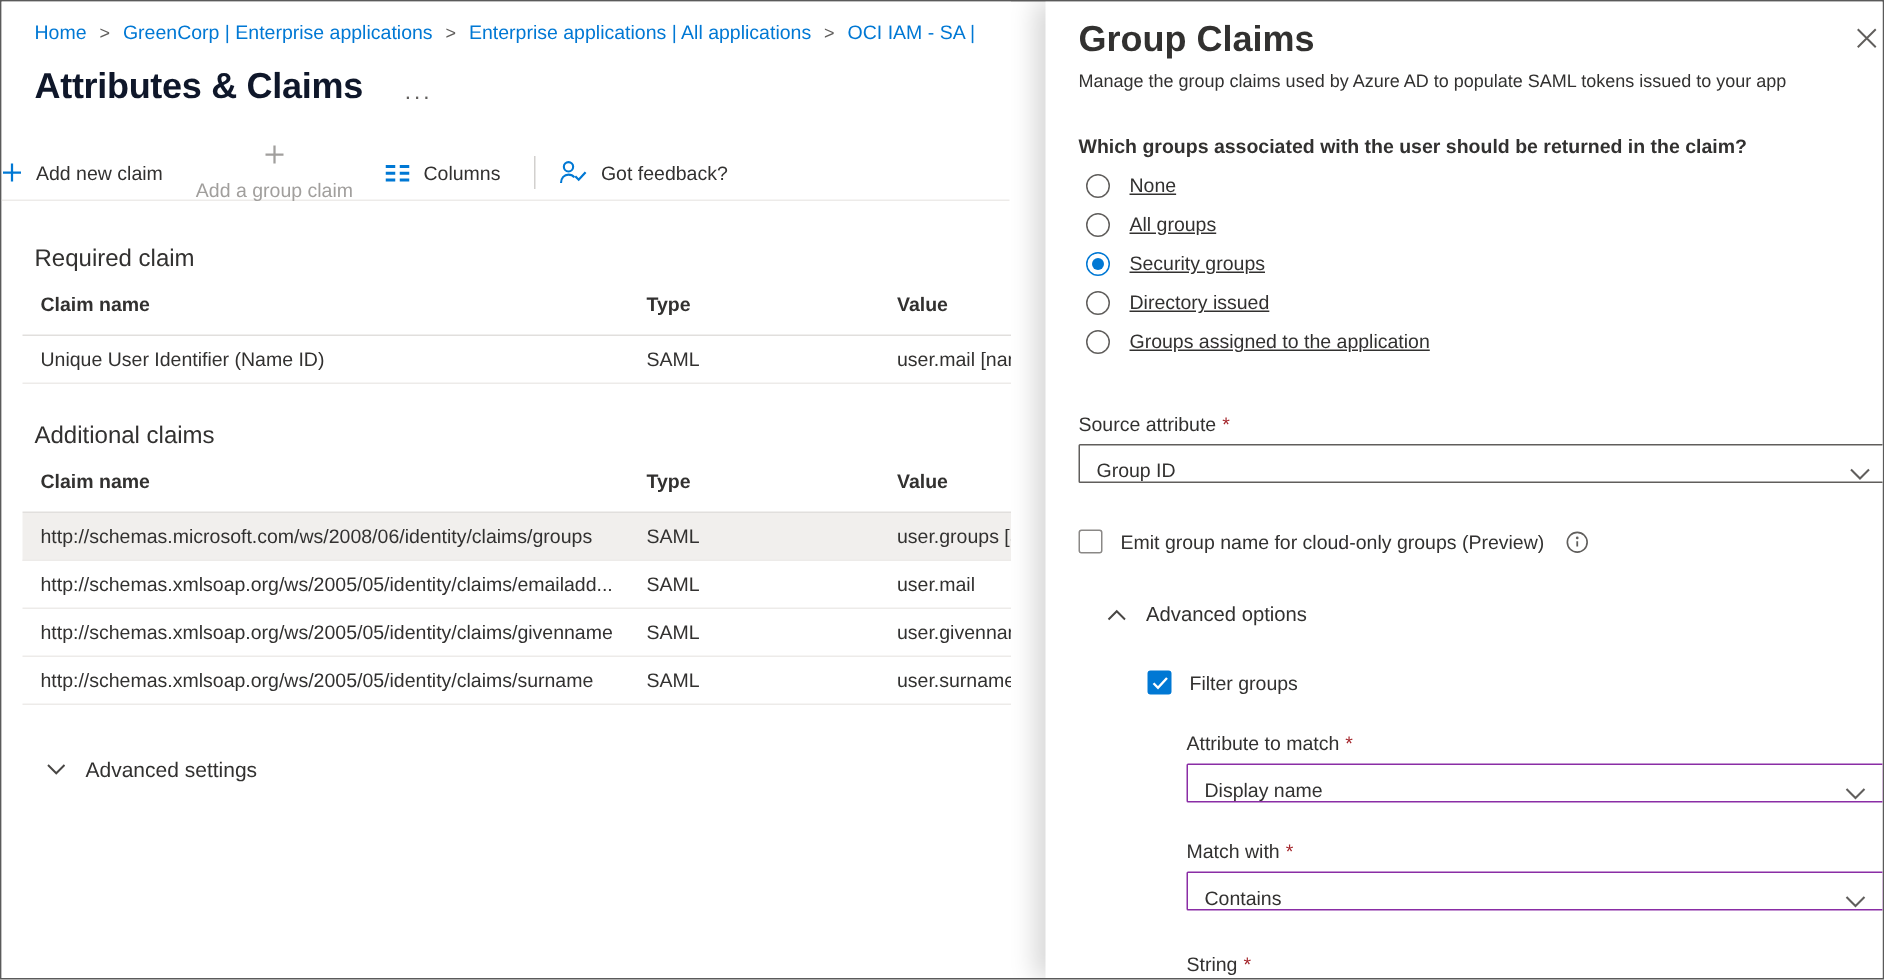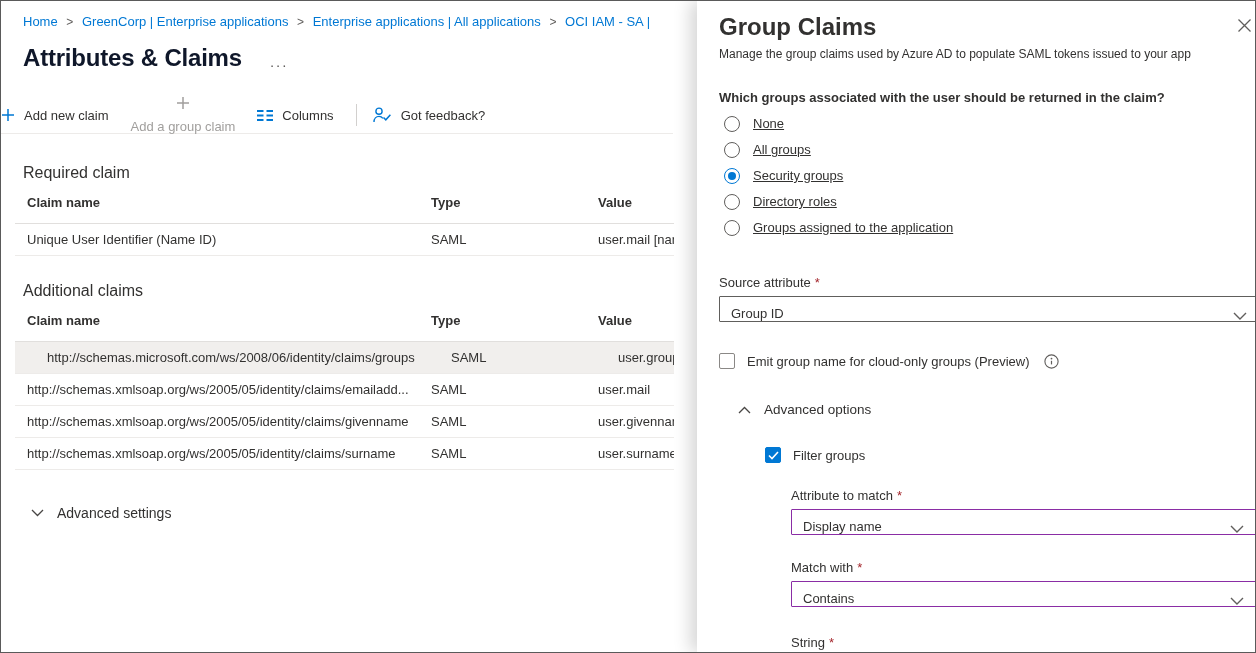--- a/index.html
+++ b/index.html
@@ -21,21 +21,21 @@
   .tb-item { display:flex; align-items:center; gap:9px; font-size:13px; color:#323130; margin-right:22px; cursor:pointer; white-space:nowrap; }
   .tb-item .ic { display:flex; align-items:center; }
   .tb-item.disabled { color:#a19f9d; cursor:default;flex-direction:column; }
   .tb-sep { width:1px; height:22px; background:#d2d0ce; margin:0 16px 0 0; }
   .section-title { font-size:16px; color:#323130; margin:30px 0 0 22px; }
   .claims-table { margin-left:14px; width:860px; font-size:13px; }
   .thead, .trow { display:grid; grid-template-columns:404px 167px 289px; align-items:center; }
   .thead { font-weight:700; color:#323130; height:42px; border-bottom:1px solid #e1dfdd; }
   .thead > div, .trow > div { padding-left:12px; white-space:nowrap; overflow:hidden; }
   .trow { height:32px; border-bottom:1px solid #edebe9; cursor:pointer; }
-  .trow.hl { background:#f1efed;padding-left:20px; }
+  .trow.hl { background:#f1efed; }
   .adv-settings { margin:35px 0 0 30px; display:flex; align-items:center; gap:13px; font-size:14px; color:#323130; cursor:pointer; }
   
   .panel { position:absolute; left:696px; top:0; width:582px; height:651px; background:#fff;
            box-shadow:-7px 0 16px rgba(0,0,0,0.16); padding:12px 20px 0 22px; overflow:hidden; }
   .panel-title { font-size:24px; font-weight:700; color:#323130; }
   .close-btn { position:absolute; top:17px; right:27px; cursor:pointer; line-height:0; }
   .panel-sub { font-size:12px; color:#323130; margin-top:6px; }
   .question { font-size:13px; margin-top:29px;font-weight:bold; }
   .radios { margin-top:11px; margin-left:5px; }
   .radio-row { display:flex; align-items:flex-start; gap:13px; height:26px; font-size:13px; cursor:pointer;text-decoration:underline; }
@@ -193,21 +193,21 @@
     <div class="radio-row">
       <span class="radio"></span>
       <span>All groups</span>
     </div>
     <div class="radio-row">
       <span class="radio sel"></span>
       <span>Security groups</span>
     </div>
     <div class="radio-row">
       <span class="radio"></span>
-      <span>Directory roles</span>
+      <span>Directory issued</span>
     </div>
     <div class="radio-row">
       <span class="radio"></span>
       <span>Groups assigned to the application</span>
     </div>
   </div>
 
   <div class="src-field">
     <div class="field-label">
       <span>Source attribute</span><span class="req">*</span>

